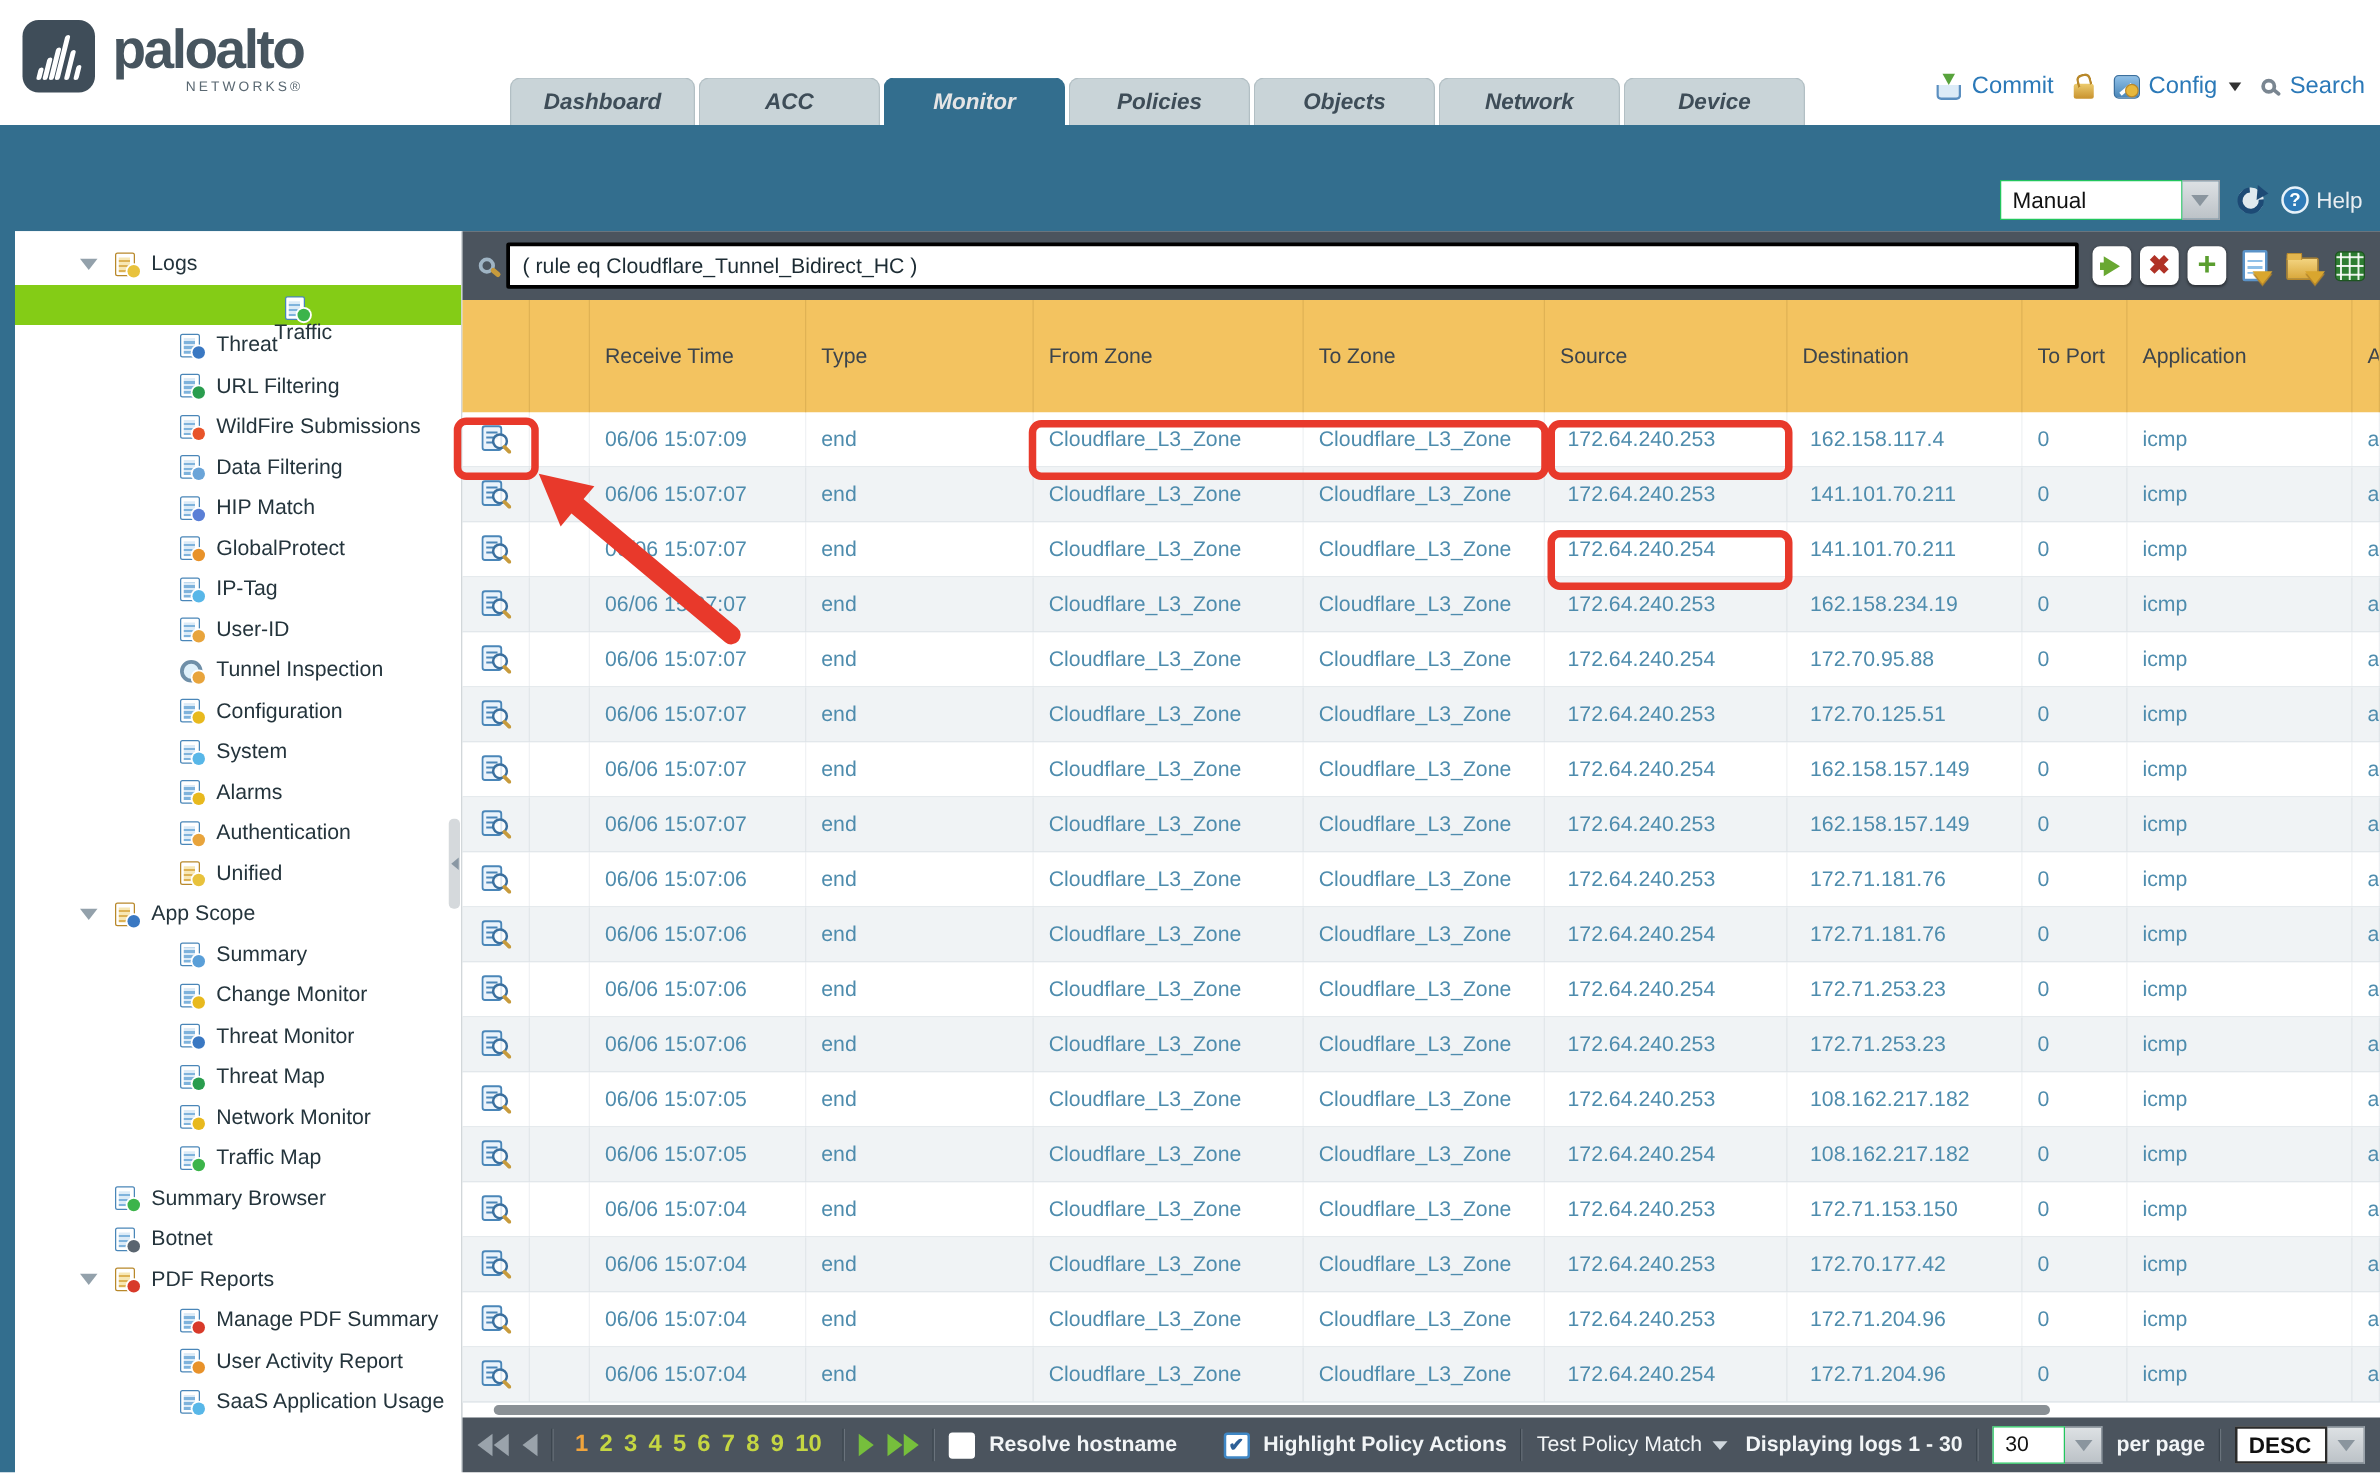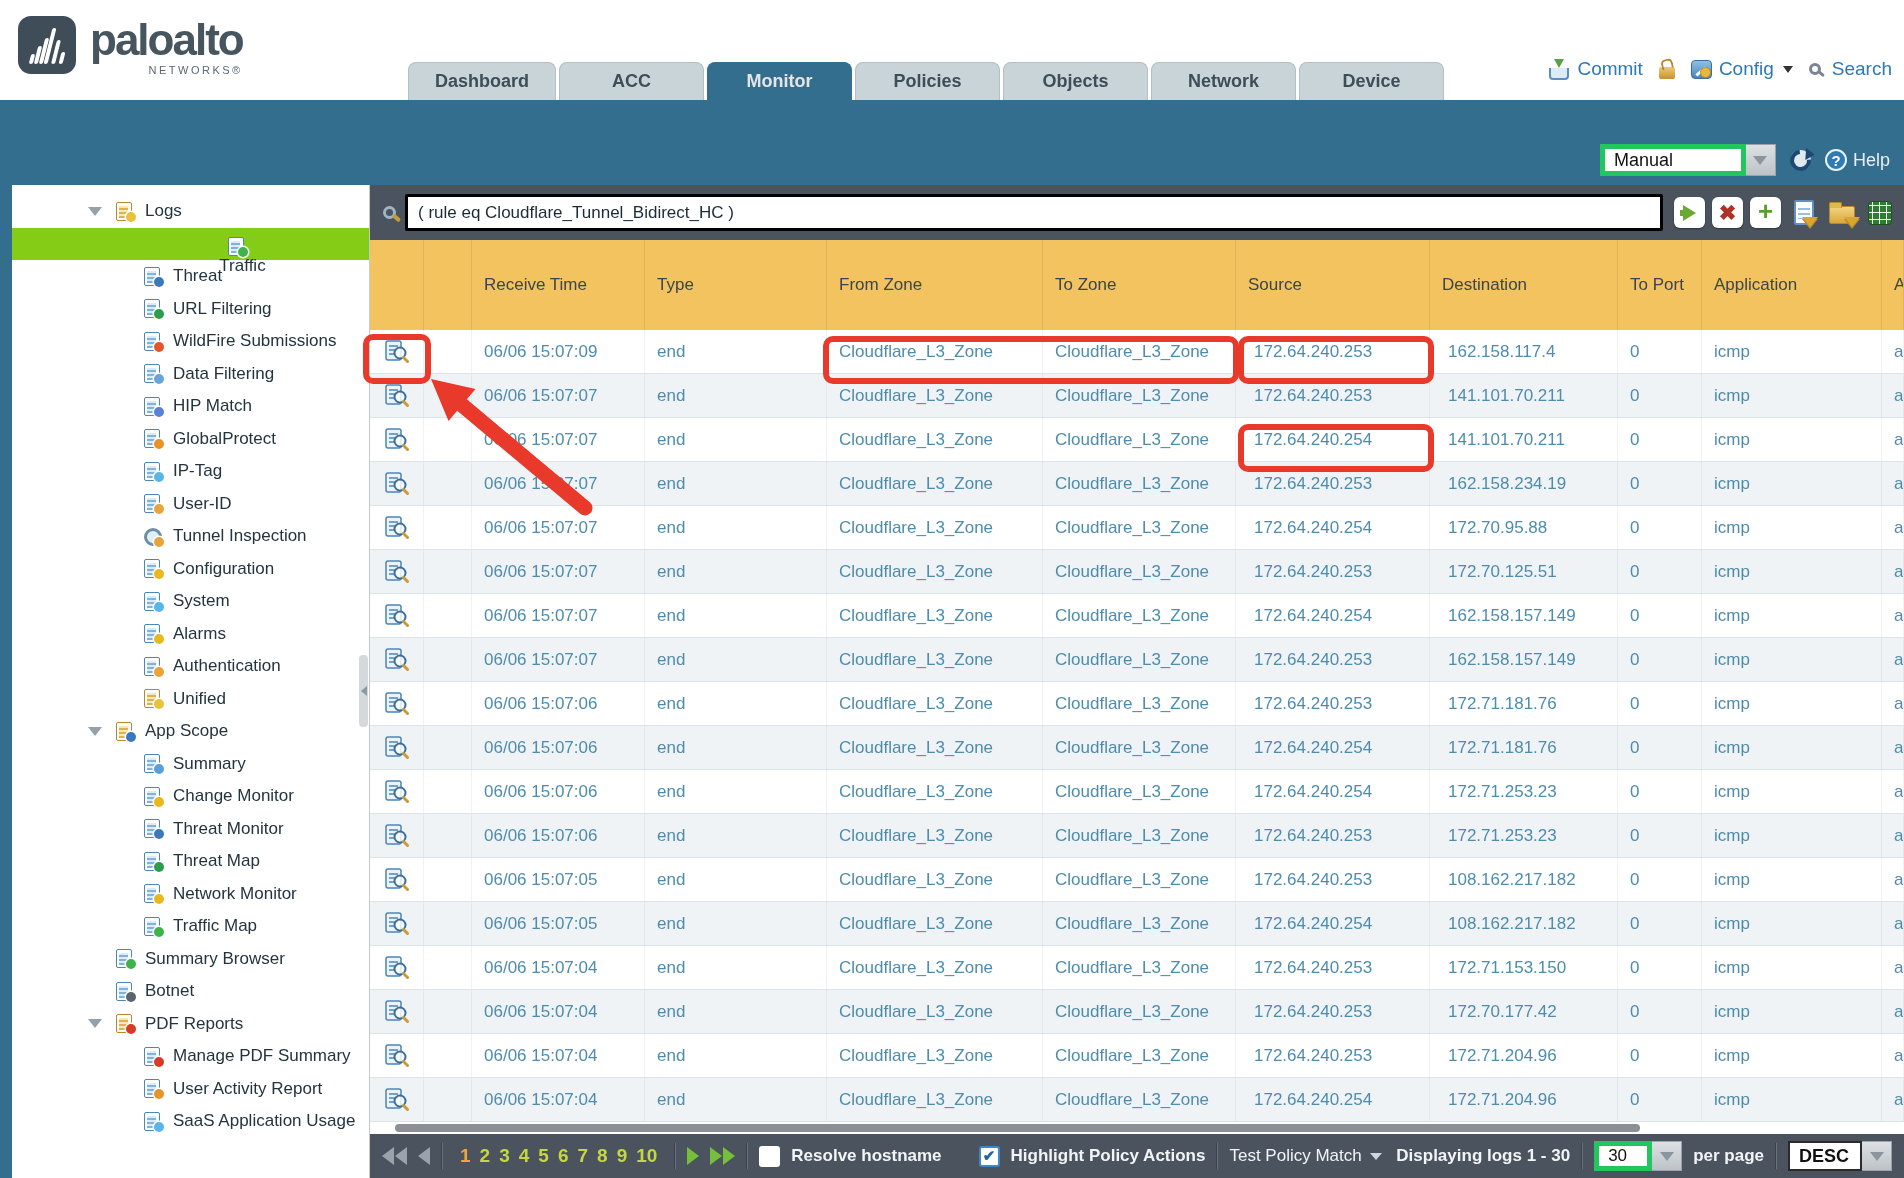--- a/index.html
+++ b/index.html
@@ -13,56 +13,56 @@
   .logo-mark i { display:block; width:4px; background:#fff; border-radius:2px; transform:skewX(-14deg); }
   .logo-mark i:nth-child(1){height:10px} .logo-mark i:nth-child(2){height:18px} .logo-mark i:nth-child(3){height:26px}
   .logo-mark i:nth-child(4){height:36px} .logo-mark i:nth-child(5){height:24px} .logo-mark i:nth-child(6){height:12px}
   .logo-words { display:flex; flex-direction:column; align-items:flex-end; }
   .logo-brand { font-size:44px; font-weight:600; letter-spacing:-2px; color:#47555f; line-height:48px; }
   .logo-sub { font-size:11px; letter-spacing:2.5px; color:#5a6872; margin-top:0px; }
 
   .tabs { position:absolute; left:408px; bottom:0; display:flex; gap:3px; }
   .tab { min-width:145px; height:38px; display:flex; align-items:center; justify-content:center; padding:0 26px;
          background:#c9d4d8; border:1px solid #b2bfc4; border-bottom:none; border-radius:8px 8px 0 0;
-         font-size:18px; font-weight:bold; color:#3e4d58; cursor:pointer; }
+         font-size:18px; font-weight:bold; color:#3e4d58; cursor:pointer;font-style:italic; }
   .tab[data-active="true"] { background:var(--teal); border-color:var(--teal); color:#e5e5e5; }
 
   .utilities { position:absolute; right:12px; top:58px; display:flex; align-items:center; gap:16px; font-size:19px; color:var(--link_blue); }
   .util-item { display:flex; align-items:center; gap:7px; cursor:pointer; }
   .ic-commit { position:relative; width:22px; height:21px; }
   .ic-commit::before { content:""; position:absolute; left:6px; top:0; border-left:5px solid transparent; border-right:5px solid transparent; border-top:9px solid #58a33c; }
   .ic-commit::after { content:""; position:absolute; left:1px; right:1px; bottom:0; height:10px; background:#dcebf7; border:2px solid #5b8fc0; border-top:none; border-radius:0 0 4px 4px; }
   .ic-lock { width:16px; height:12px; background:linear-gradient(#eccb6e,#c8922e); border-radius:2px; position:relative; margin-top:7px; }
   .ic-lock::before { content:""; position:absolute; left:2px; top:-8px; width:8px; height:8px; border:2.5px solid #b8882a; border-bottom:none; border-radius:5px 5px 0 0; transform:rotate(-14deg); }
   .ic-config { width:21px; height:19px; background:linear-gradient(#8fc0e8,#4a86b8); border-radius:4px; position:relative; border:1px solid #3a6f9e; }
   .ic-config::before { content:""; position:absolute; left:3px; top:9px; width:12px; height:3px; background:#fff; transform:rotate(-40deg); }
   .ic-config::after { content:""; position:absolute; right:0px; bottom:0px; width:9px; height:9px; border-radius:50%; background:#e8b83c; border:1px solid #b8882a; }
   .caret-dn { width:0; height:0; border-left:5px solid transparent; border-right:5px solid transparent; border-top:7px solid #333; margin-left:2px; }
   .ic-search { width:12px; height:12px; border:3px solid #7a8691; border-radius:50%; position:relative; margin-right:4px; }
   .ic-search::after { content:""; position:absolute; width:8px; height:3px; background:#7a8691; right:-7px; bottom:-3px; transform:rotate(40deg); border-radius:2px; }
 
   
   .teal-band { position:absolute; left:0; top:100px; width:1904px; height:85px; background:var(--teal); }
   .band-controls { position:absolute; right:14px; bottom:9px; display:flex; align-items:center; gap:14px; }
   .select-wrap { display:flex; }
-  .select-box { height:32px; background:#fff; border:5px solid #22c55e; display:flex; align-items:center; padding:0 9px; font-size:18px; color:#111; }
+  .select-box { height:32px; background:#fff; border:1px solid #22c55e; display:flex; align-items:center; padding:0 9px; font-size:18px; color:#111; }
   .select-arrow-btn { width:30px; height:32px; background:linear-gradient(#dde1e4,#bcc2c7); border:1px solid #9aa3ab; border-left:none; display:flex; align-items:center; justify-content:center; cursor:pointer; }
   .select-arrow-btn::after { content:""; border-left:7px solid transparent; border-right:7px solid transparent; border-top:9px solid #8a959e; }
   .w-manual { width:146px; }
   .refresh-glyph { width:21px; height:21px; border:4.5px solid #1d4a75; border-radius:50%; border-top-color:transparent; transform:rotate(40deg); position:relative; cursor:pointer; background:rgba(255,255,255,.85); }
   .refresh-glyph::before { content:""; position:absolute; top:-9px; right:-3px; border-left:6px solid transparent; border-right:6px solid transparent; border-bottom:9px solid #1d4a75; transform:rotate(55deg); }
   .help-wrap { display:flex; align-items:center; gap:6px; cursor:pointer; }
   .help-glyph { width:22px; height:22px; border-radius:50%; background:#2f7bb8; border:2px solid #e8f2fa; color:#fff; font-size:15px; font-weight:bold; display:flex; align-items:center; justify-content:center; }
   .help-label { color:#e9eef2; font-size:18px; }
 
   
   .left-strip { position:absolute; left:0; top:100px; width:12px; height:1078px; background:var(--teal); }
   .sidebar { position:absolute; left:12px; top:185px; width:358px; height:993px; background:#fff; border-right:1px solid #c4cace; overflow:hidden; }
   .tree { padding-top:10px; }
-  .tree-item { height:32.5px; display:flex; align-items:center; padding-left:76px; cursor:pointer; }
+  .tree-item { height:32.5px; display:flex; align-items:center; padding-left:52px; cursor:pointer; }
   .tree-item[data-level="1"] { padding-left:104px; }
   .tree-item[data-selected="true"] { background:#84cc16;flex-direction:column; }
   .tree-caret { width:28px; display:flex; align-items:center; visibility:hidden; }
   .tree-item[data-group="true"] .tree-caret { visibility:visible; }
   .tree-caret::after { content:""; border-left:7px solid transparent; border-right:7px solid transparent; border-top:9px solid #93a1ab; }
   .tree-icon { width:20px; height:19px; position:relative; margin-right:9px; flex:none; }
   .tree-icon::before { content:""; position:absolute; left:0; top:0; width:14px; height:17px; border-radius:2px;
         background:linear-gradient(#e8f2fb 0 0) 0 0/100% 100%, #fff;
         border:1.5px solid #4a86b8;
         background-image:repeating-linear-gradient(#dcebf7 0 2px, #7fb3dc 2px 4px); background-size:9px 12px; background-position:2px 3px; background-repeat:no-repeat; }

